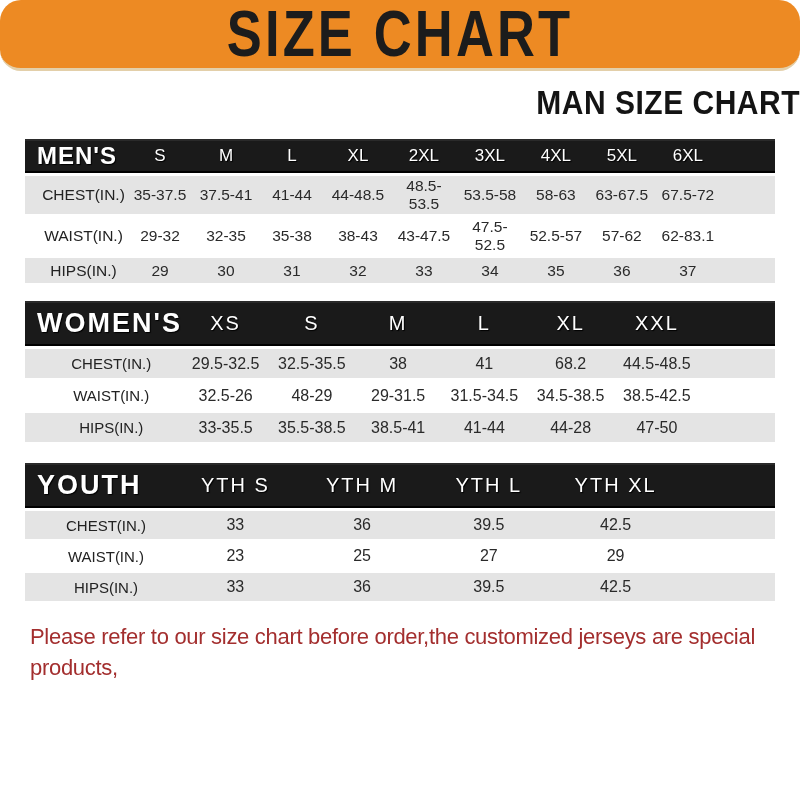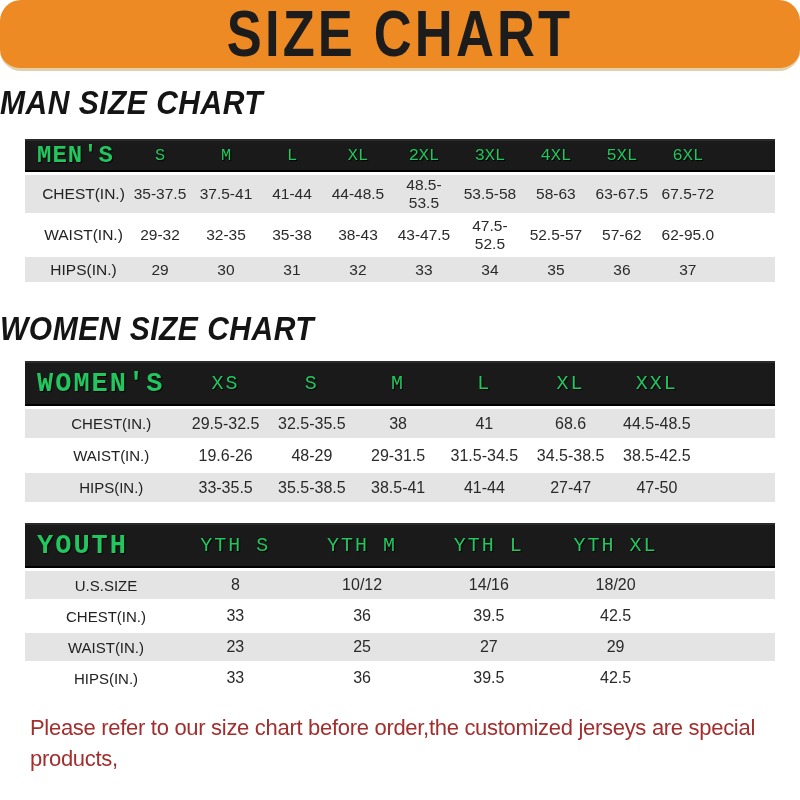--- a/index.html
+++ b/index.html
@@ -20,49 +20,47 @@
   .banner-title {
     display: inline-block;
     font-size: 50px; font-weight: bold;
     color: #1c1c1c;
     letter-spacing: 3px;
     transform: scale(1.05, 1.3);
     white-space: nowrap;
   }
   
   .section-heading {
-    margin: 0; text-align: left;
+    margin: 0; text-align: right;
     font-size: 30px; font-weight: bold; color: #141414;
     letter-spacing: 0.5px;
-    font-style: italic;
   }
   .section-heading span { display:inline-block; transform: scaleY(1.12); }
   #section-men .section-heading   { margin-top: 15px; }
   #section-women .section-heading { margin-top: 27px; }
   #section-youth .section-heading { margin-top: 33px; }
   
   .table-wrap { width: 750px; margin: 0 auto; }
   #section-men .table-wrap   { margin-top: 16px; }
   #section-women .table-wrap { margin-top: 12px; }
   #section-youth .table-wrap { margin-top: 15px; }
   table {
     width: 100%;
     border-collapse: separate;
     border-spacing: 0 3px;
     table-layout: fixed;
   }
   thead th {
     background: var(--header-bg, #1a1a1a);
-    color: #22c55e;
+    color: #ffffff;
     font-weight: normal;
     text-align: center;
     border-top: 2px solid #2a2a2a;
     border-bottom: 2px solid #000;
     text-shadow: 1px 1px 1px #000;
-    font-family: Liberation Mono, monospace;
   }
   th.corner {
     text-align: left;
     padding-left: 12px;
     font-weight: bold;
   }
   tbody td {
     text-align: center;
     color: #2a2a2a;
     font-size: 16px;
@@ -132,21 +130,21 @@
           <tr>
             <td class="rowlabel">WAIST(IN.)</td>
             <td>29-32</td>
             <td>32-35</td>
             <td>35-38</td>
             <td>38-43</td>
             <td>43-47.5</td>
             <td>47.5-52.5</td>
             <td>52.5-57</td>
             <td>57-62</td>
-            <td>62-95.0</td>
+            <td>62-83.1</td>
             <td></td>
           </tr>
           <tr>
             <td class="rowlabel">HIPS(IN.)</td>
             <td>29</td>
             <td>30</td>
             <td>31</td>
             <td>32</td>
             <td>33</td>
             <td>34</td>
@@ -154,23 +152,20 @@
             <td>36</td>
             <td>37</td>
             <td></td>
           </tr>
         </tbody>
     </table>
   </div>
 </div>
 
 <div id="section-women">
-  <h2 class="section-heading">
-    <span>WOMEN SIZE CHART</span>
-  </h2>
   <div class="table-wrap">
     <table class="t-women">
       <thead>
           <tr>
             <th class="corner" style="width: 21%;">WOMEN'S</th>
             <th style="width: 11.5%;">XS</th>
             <th style="width: 11.5%;">S</th>
             <th style="width: 11.5%;">M</th>
             <th style="width: 11.5%;">L</th>
             <th style="width: 11.5%;">XL</th>
@@ -178,41 +173,41 @@
             <th style="width: 10%;"></th>
           </tr>
         </thead>
       <tbody>
           <tr>
             <td class="rowlabel">CHEST(IN.)</td>
             <td>29.5-32.5</td>
             <td>32.5-35.5</td>
             <td>38</td>
             <td>41</td>
-            <td>68.6</td>
+            <td>68.2</td>
             <td>44.5-48.5</td>
             <td></td>
           </tr>
           <tr>
             <td class="rowlabel">WAIST(IN.)</td>
-            <td>19.6-26</td>
+            <td>32.5-26</td>
             <td>48-29</td>
             <td>29-31.5</td>
             <td>31.5-34.5</td>
             <td>34.5-38.5</td>
             <td>38.5-42.5</td>
             <td></td>
           </tr>
           <tr>
             <td class="rowlabel">HIPS(IN.)</td>
             <td>33-35.5</td>
             <td>35.5-38.5</td>
             <td>38.5-41</td>
             <td>41-44</td>
-            <td>27-47</td>
+            <td>44-28</td>
             <td>47-50</td>
             <td></td>
           </tr>
         </tbody>
     </table>
   </div>
 </div>
 
 <div id="section-youth">
   <div class="table-wrap">
@@ -222,28 +217,20 @@
             <th class="corner" style="width: 19.6%;">YOUTH</th>
             <th style="width: 16.9%;">YTH S</th>
             <th style="width: 16.9%;">YTH M</th>
             <th style="width: 16.9%;">YTH L</th>
             <th style="width: 16.9%;">YTH XL</th>
             <th style="width: 12.8%;"></th>
           </tr>
         </thead>
       <tbody>
           <tr>
-            <td class="rowlabel">U.S.SIZE</td>
-            <td>8</td>
-            <td>10/12</td>
-            <td>14/16</td>
-            <td>18/20</td>
-            <td></td>
-          </tr>
-          <tr>
             <td class="rowlabel">CHEST(IN.)</td>
             <td>33</td>
             <td>36</td>
             <td>39.5</td>
             <td>42.5</td>
             <td></td>
           </tr>
           <tr>
             <td class="rowlabel">WAIST(IN.)</td>
             <td>23</td>

